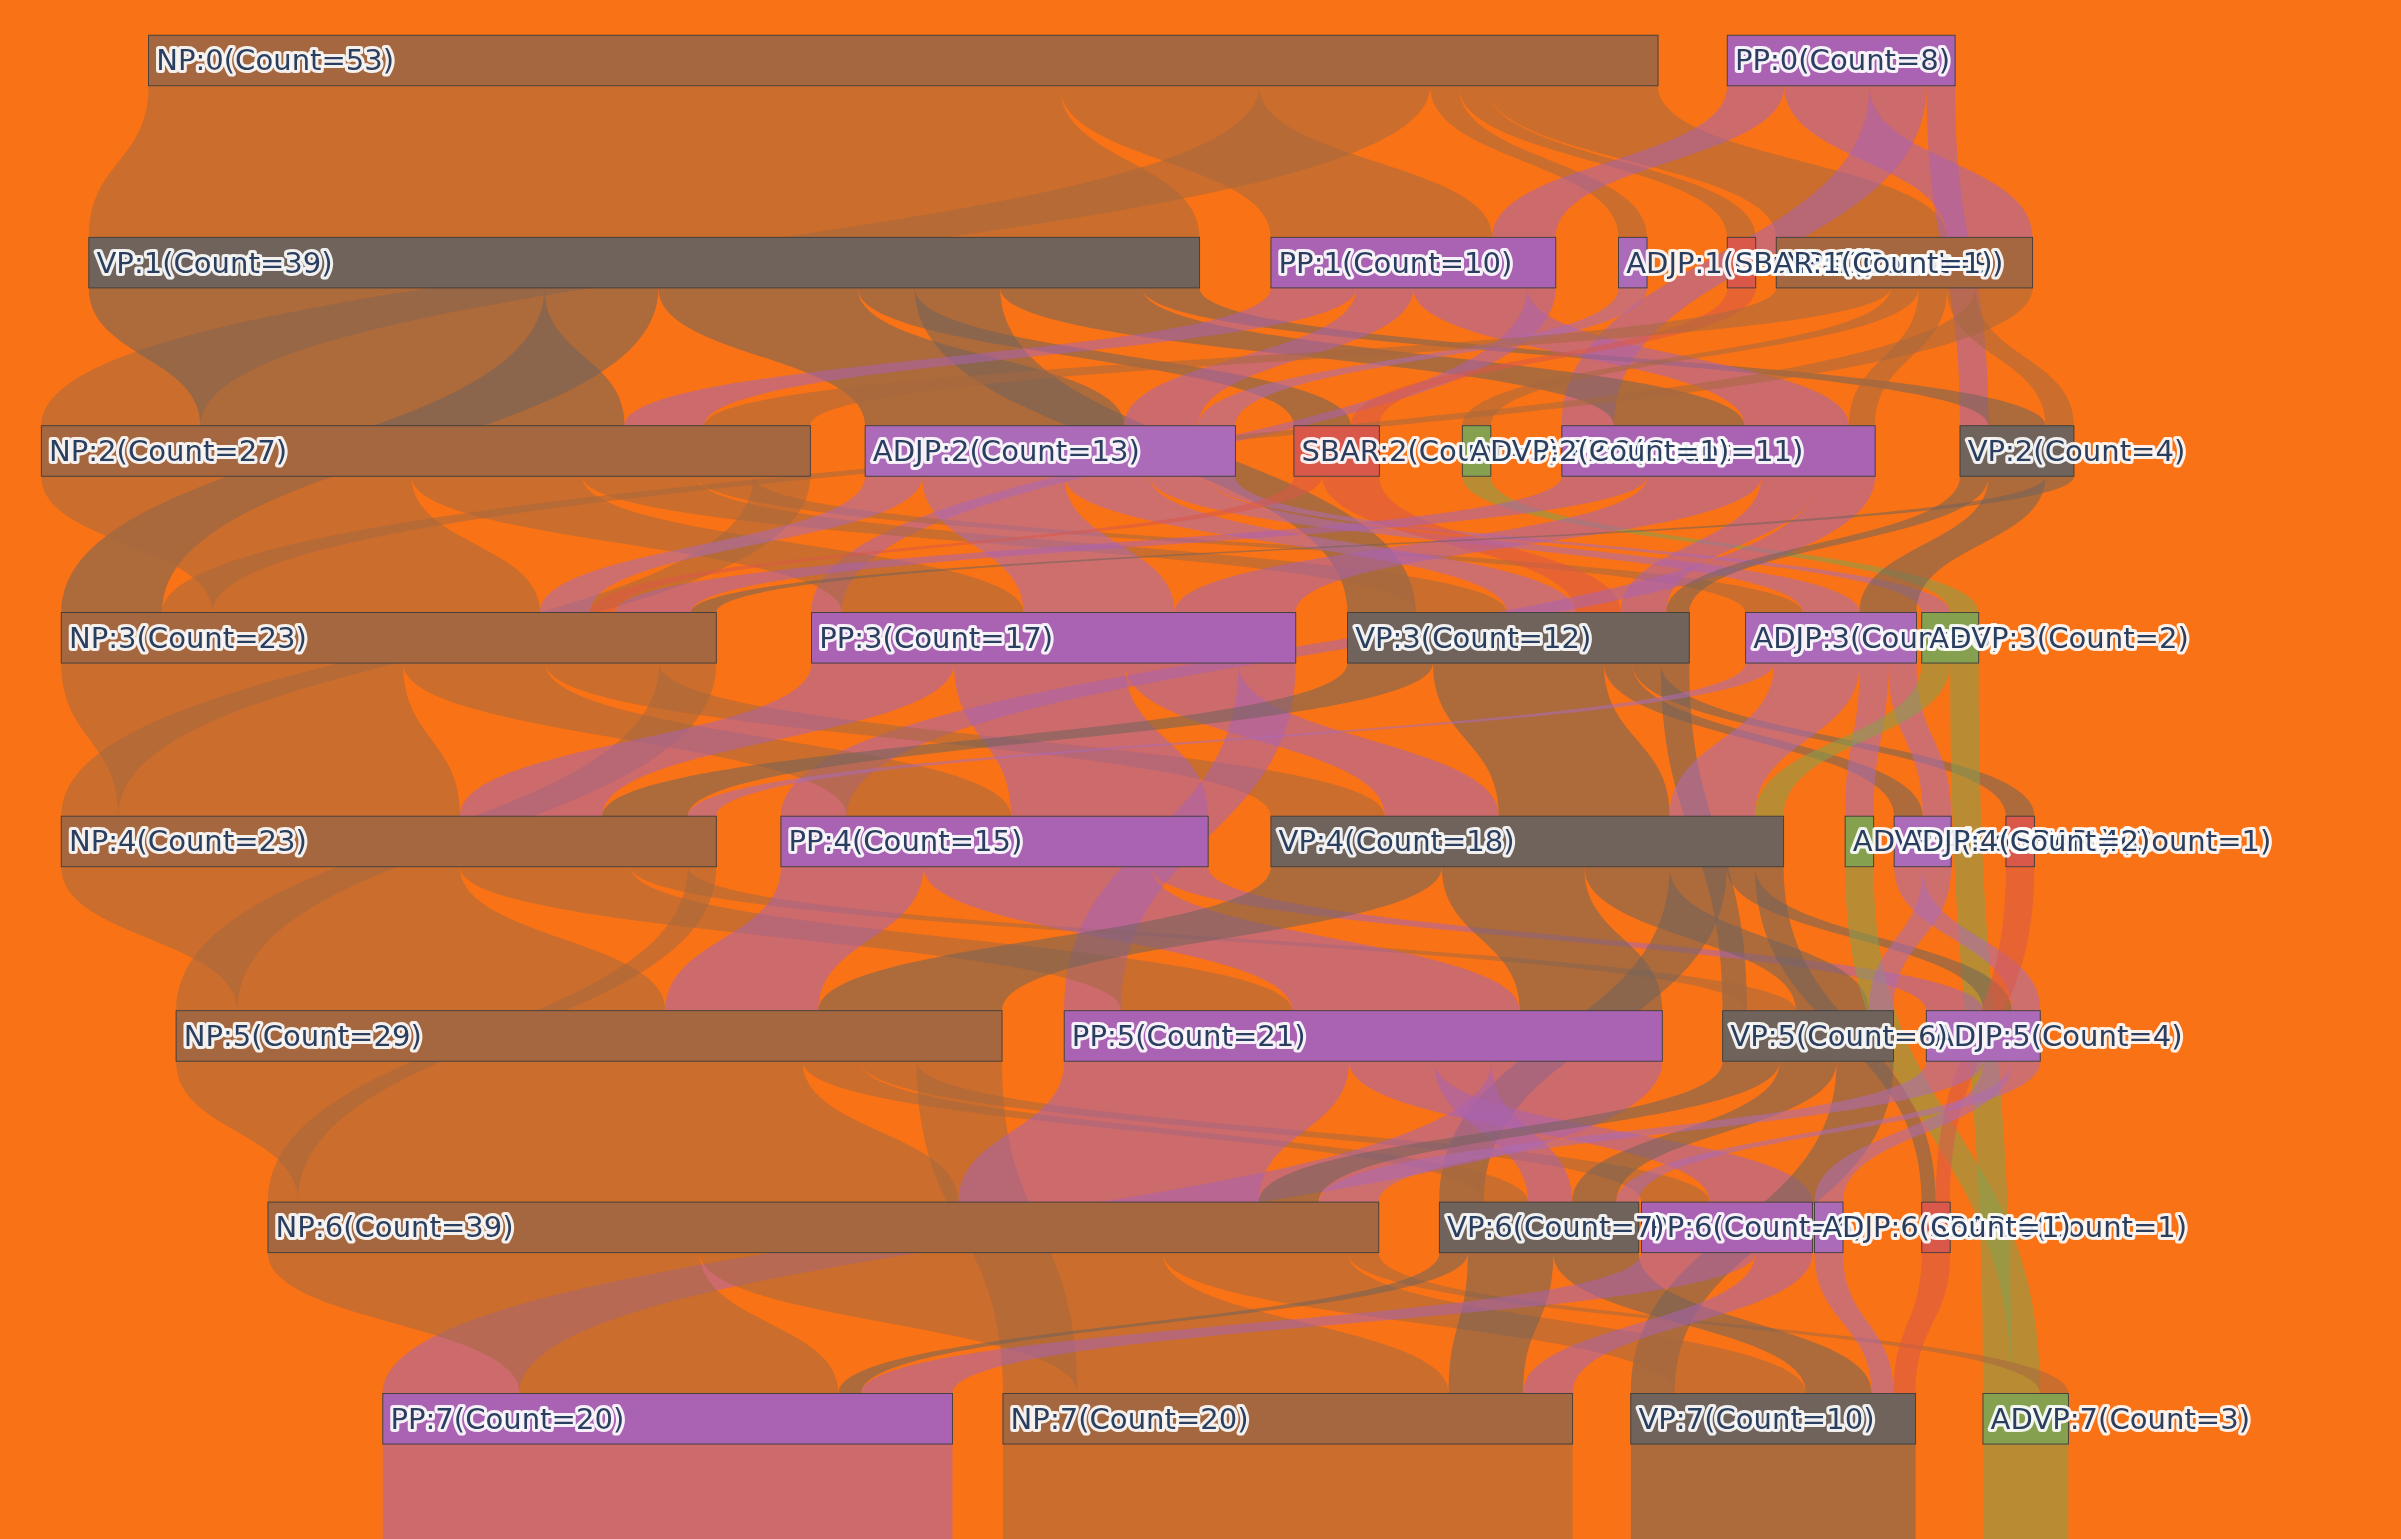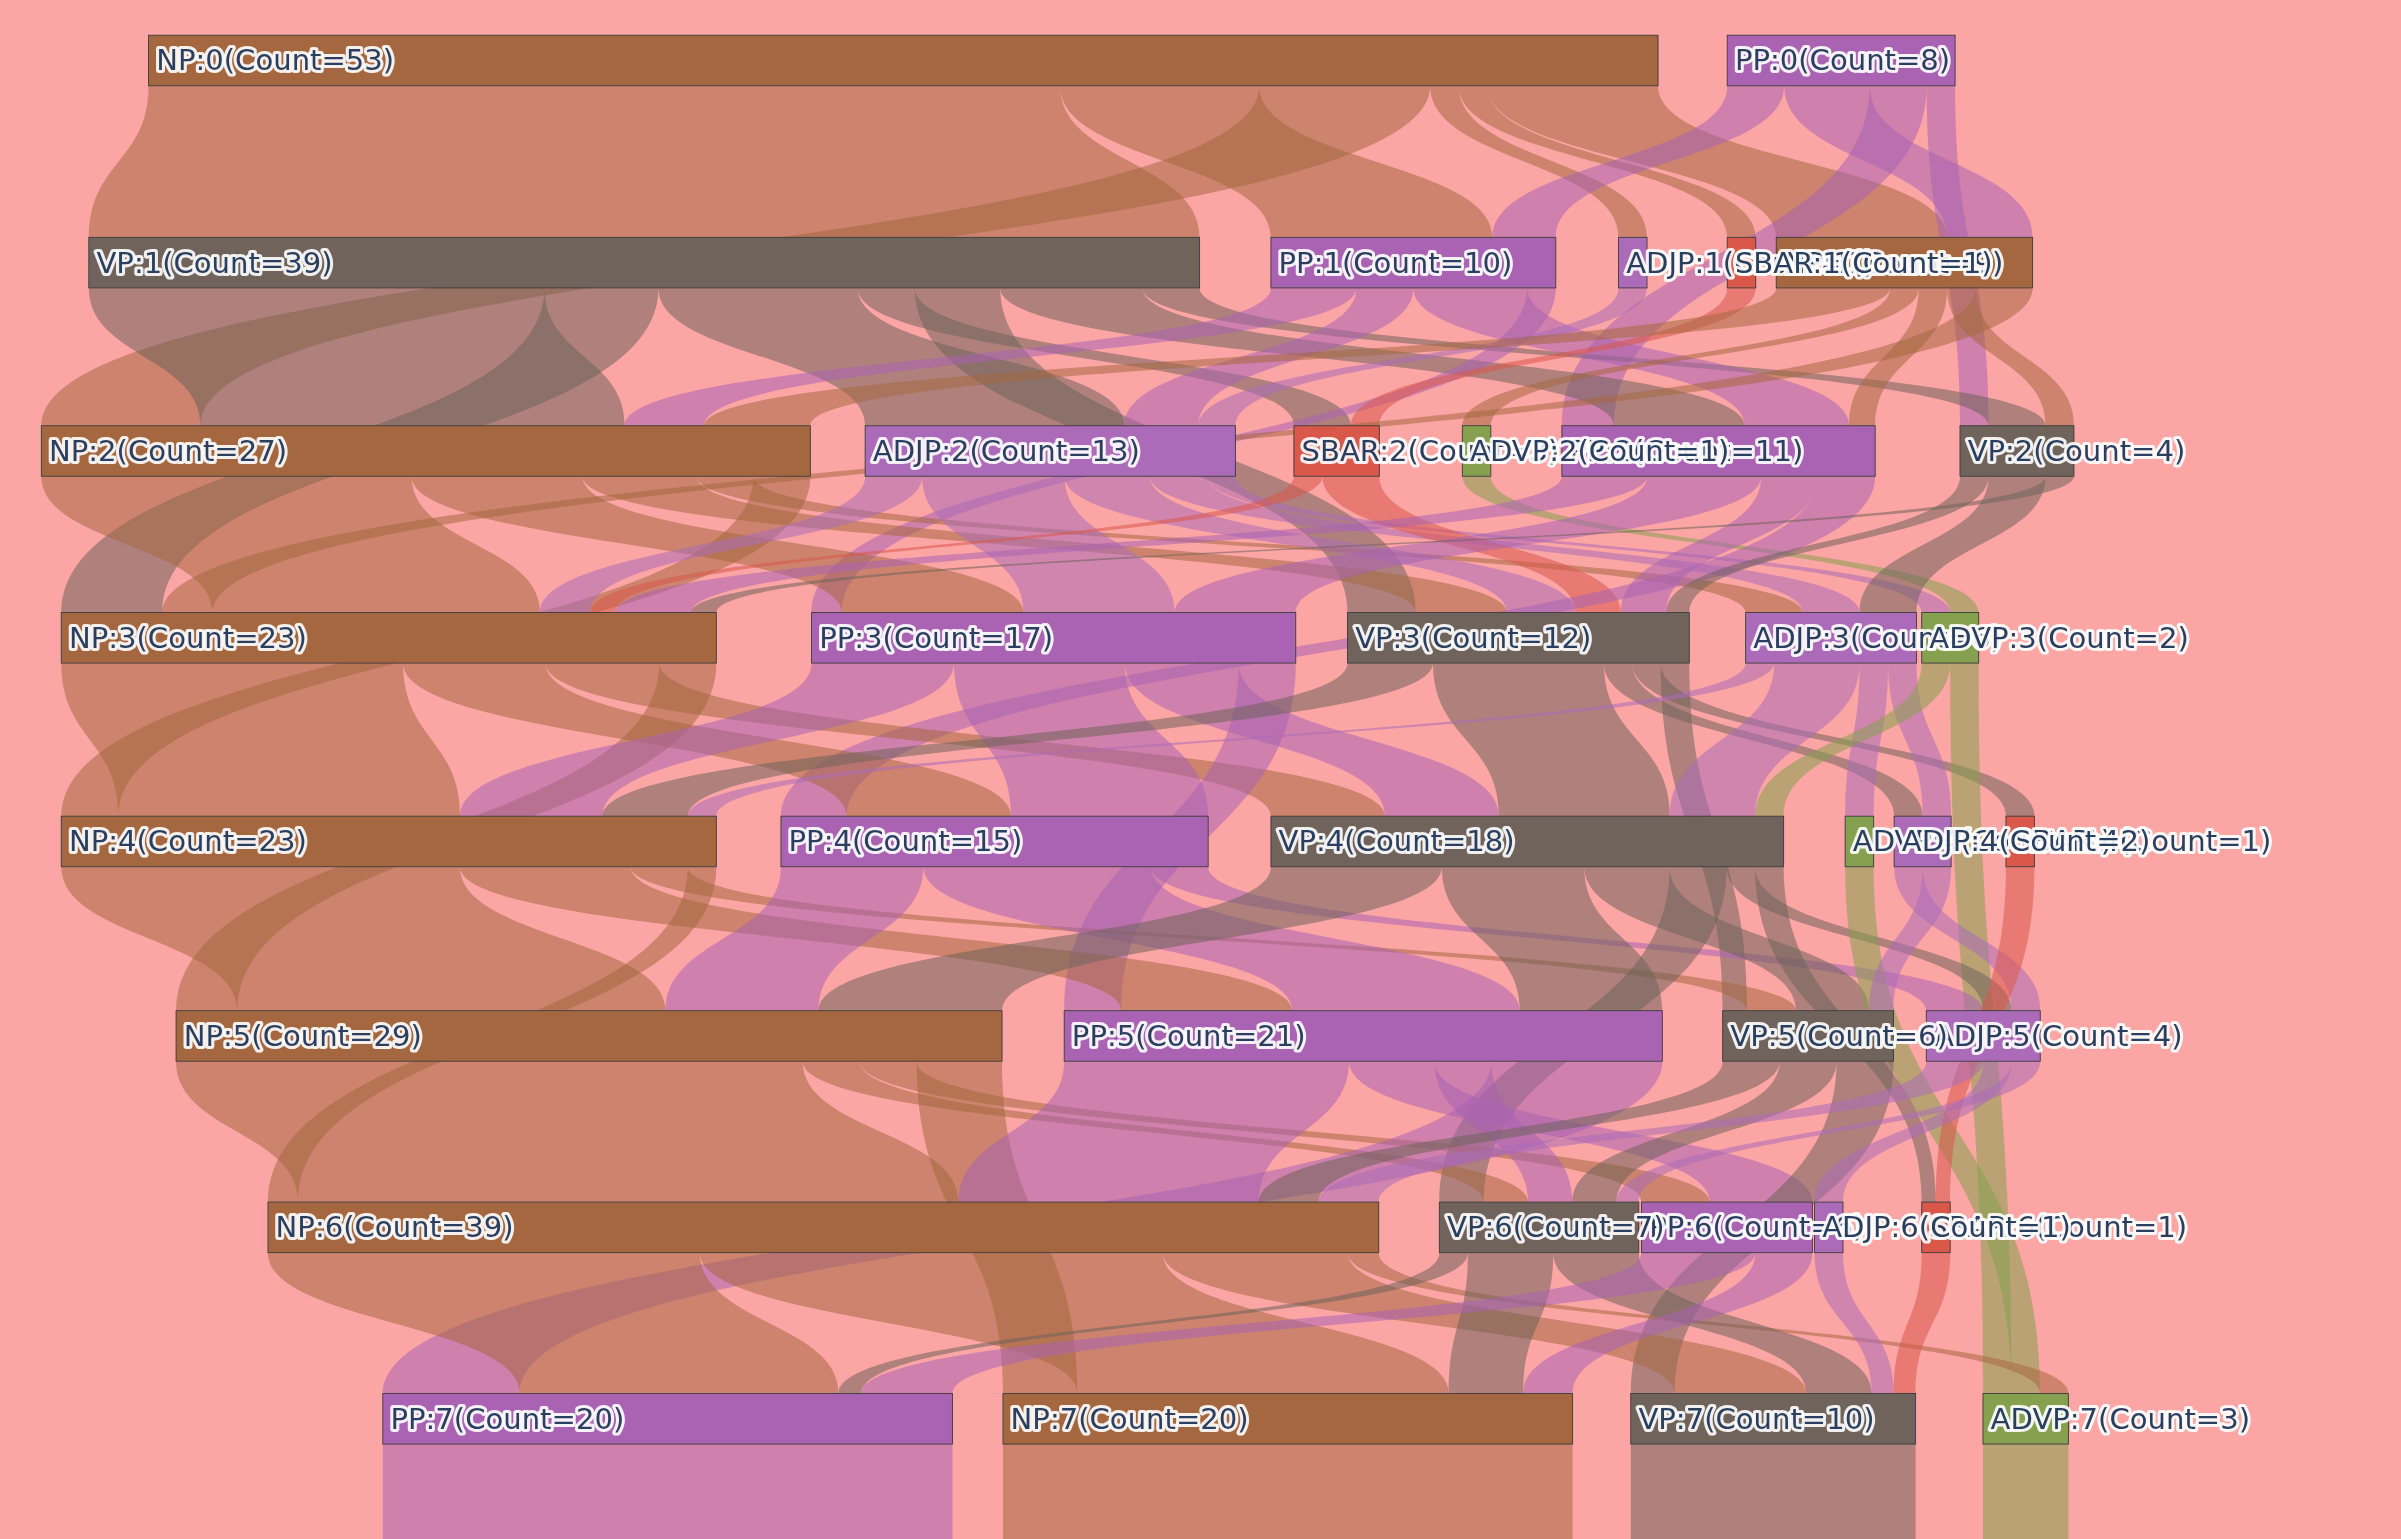--- a/index.html
+++ b/index.html
@@ -1,16 +1,16 @@
 <!DOCTYPE html>
 <html style="font-size:12px"><head>
 <meta charset="utf-8">
 <style>
   html, body { margin: 0; padding: 0; background: #ffffff; }
-  #sankey-wrap { width: 2401px; height: 1539px; background: #fca5a5; overflow: hidden; }
+  #sankey-wrap { width: 2401px; height: 1539px; background: #f97316; overflow: hidden; }
   #sankey-svg { display: block; width: 2401px; height: 1539px; }
   text { font-family: "DejaVu Sans", "Liberation Sans", sans-serif; }
 </style>
 </head>
 <body>
 
 <div id="sankey-wrap">
   <svg id="sankey-svg" xmlns="http://www.w3.org/2000/svg" viewBox="0 0 1568 1005" preserveAspectRatio="none" style="width: 2401px; height: 1539px;">
       <g>
         <path d="M 97,56 C 97,105.5 58,105.5 58,155 L 783.4000000000001,155 C 783.4000000000001,105.5 692.2,105.5 692.2,56 Z" fill="rgba(165,103,63,0.55)"></path>

